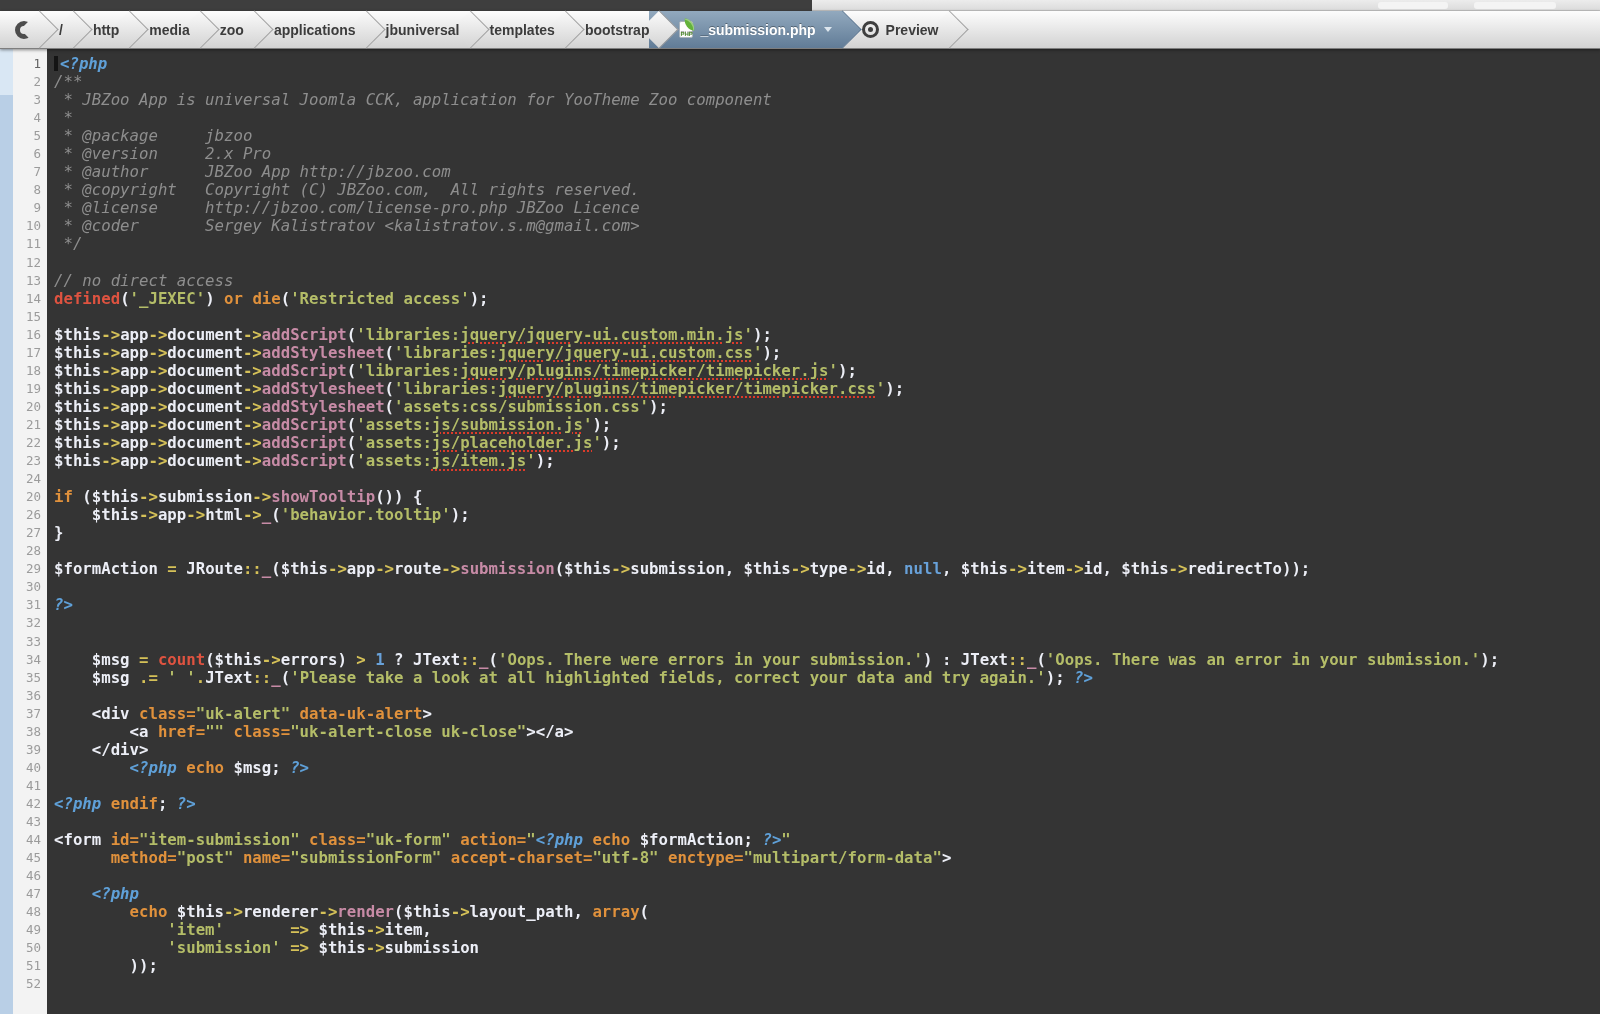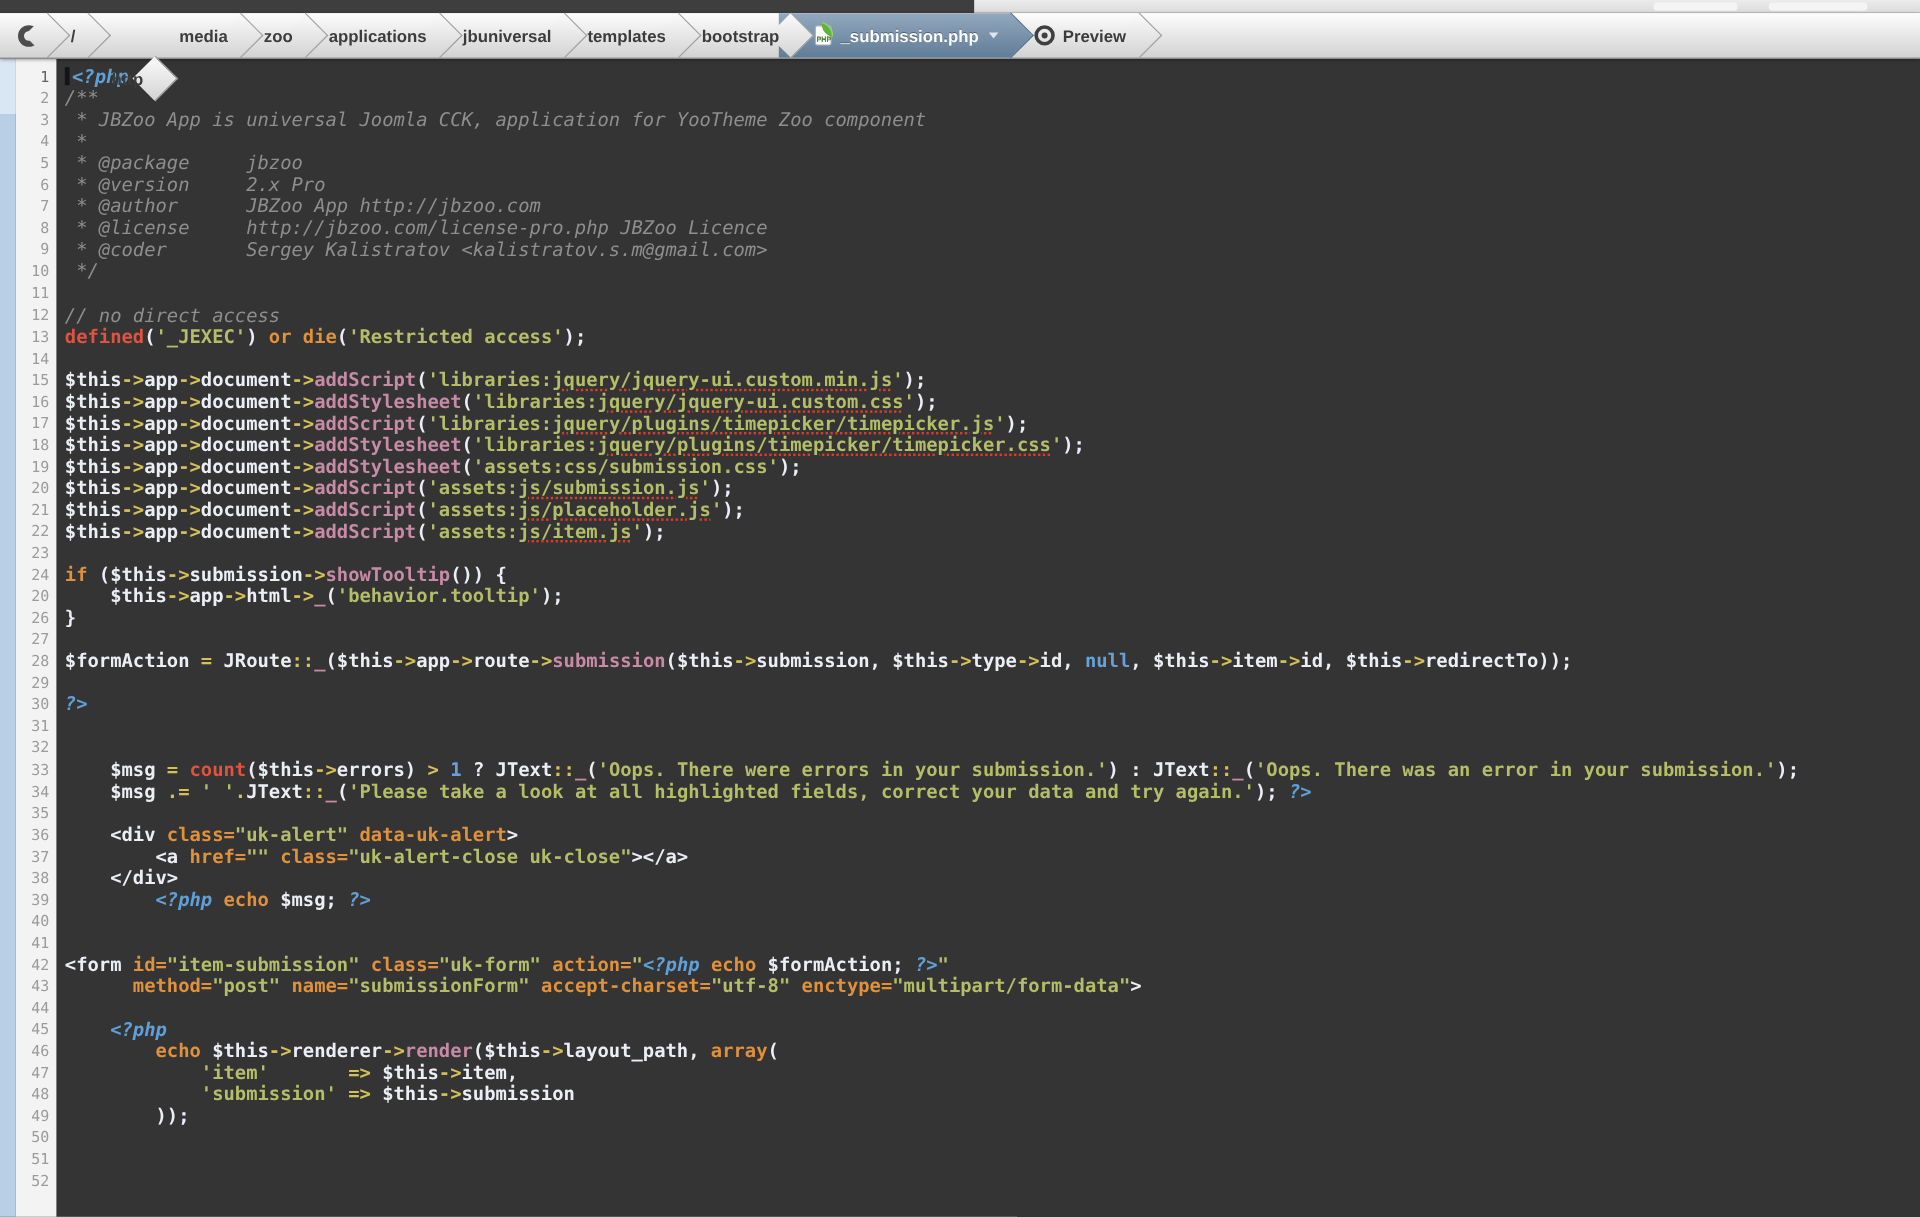--- a/index.html
+++ b/index.html
@@ -93,21 +93,21 @@
   </div>
 </div>
 
 <div id="pathbar">
     <div class="crumb" style="z-index: 80;">
       <span class="donut"></span>
     </div>
     <div class="crumb" style="z-index: 79;">
       <span class="label">/</span>
     </div>
-    <div class="crumb" style="z-index: 78; margin-top: 36px;">
+    <div class="crumb" style="z-index: 78;">
       <span class="label">http</span>
     </div>
     <div class="crumb" style="z-index: 77;">
       <span class="label">media</span>
     </div>
     <div class="crumb" style="z-index: 76; justify-content: center;">
       <span class="label">zoo</span>
     </div>
     <div class="crumb" style="z-index: 75;">
       <span class="label">applications</span>
@@ -197,20 +197,21 @@
       <div class="ln">52</div>
     </div>
   <div id="code">
       <div class="cl"><span class="caret"></span><span class="tk-ph">&lt;?php</span></div>
       <div class="cl"><span class="tk-cm">/**</span></div>
       <div class="cl"><span class="tk-cm"> * JBZoo App is universal Joomla CCK, application for YooTheme Zoo component</span></div>
       <div class="cl"><span class="tk-cm"> *</span></div>
       <div class="cl"><span class="tk-cm"> * @package     jbzoo</span></div>
       <div class="cl"><span class="tk-cm"> * @version     2.x Pro</span></div>
       <div class="cl"><span class="tk-cm"> * @author      JBZoo App http://jbzoo.com</span></div>
+      <div class="cl"><span class="tk-cm"> * @copyright   Copyright (C) JBZoo.com,  All rights reserved.</span></div>
       <div class="cl"><span class="tk-cm"> * @license     http://jbzoo.com/license-pro.php JBZoo Licence</span></div>
       <div class="cl"><span class="tk-cm"> * @coder       Sergey Kalistratov &lt;kalistratov.s.m@gmail.com&gt;</span></div>
       <div class="cl"><span class="tk-cm"> */</span></div>
       <div class="cl"></div>
       <div class="cl"><span class="tk-cm">// no direct access</span></div>
       <div class="cl"><span class="tk-fn">defined</span><span class="tk-pl">(</span><span class="tk-st">'_JEXEC'</span><span class="tk-pl">) </span><span class="tk-kw">or</span><span class="tk-pl"> </span><span class="tk-kw">die</span><span class="tk-pl">(</span><span class="tk-st">'Restricted access'</span><span class="tk-pl">);</span></div>
       <div class="cl"></div>
       <div class="cl"><span class="tk-pl">$this</span><span class="tk-op">-&gt;</span><span class="tk-pl">app</span><span class="tk-op">-&gt;</span><span class="tk-pl">document</span><span class="tk-op">-&gt;</span><span class="tk-me">addScript</span><span class="tk-pl">(</span><span class="tk-st">'libraries:</span><span class="tk-st tk-u">jquery/jquery-ui.custom.min.js</span><span class="tk-st">'</span><span class="tk-pl">);</span></div>
       <div class="cl"><span class="tk-pl">$this</span><span class="tk-op">-&gt;</span><span class="tk-pl">app</span><span class="tk-op">-&gt;</span><span class="tk-pl">document</span><span class="tk-op">-&gt;</span><span class="tk-me">addStylesheet</span><span class="tk-pl">(</span><span class="tk-st">'libraries:</span><span class="tk-st tk-u">jquery/jquery-ui.custom.css</span><span class="tk-st">'</span><span class="tk-pl">);</span></div>
       <div class="cl"><span class="tk-pl">$this</span><span class="tk-op">-&gt;</span><span class="tk-pl">app</span><span class="tk-op">-&gt;</span><span class="tk-pl">document</span><span class="tk-op">-&gt;</span><span class="tk-me">addScript</span><span class="tk-pl">(</span><span class="tk-st">'libraries:</span><span class="tk-st tk-u">jquery/plugins/timepicker/timepicker.js</span><span class="tk-st">'</span><span class="tk-pl">);</span></div>
@@ -230,20 +231,21 @@
       <div class="cl"></div>
       <div class="cl"></div>
       <div class="cl"><span class="tk-pl">    $msg </span><span class="tk-op">=</span><span class="tk-pl"> </span><span class="tk-fn">count</span><span class="tk-pl">($this</span><span class="tk-op">-&gt;</span><span class="tk-pl">errors) </span><span class="tk-op">&gt;</span><span class="tk-pl"> </span><span class="tk-nu">1</span><span class="tk-pl"> ? JText</span><span class="tk-op">::</span><span class="tk-me">_</span><span class="tk-pl">(</span><span class="tk-st">'Oops. There were errors in your submission.'</span><span class="tk-pl">) : JText</span><span class="tk-op">::</span><span class="tk-me">_</span><span class="tk-pl">(</span><span class="tk-st">'Oops. There was an error in your submission.'</span><span class="tk-pl">);</span></div>
       <div class="cl"><span class="tk-pl">    $msg </span><span class="tk-op">.=</span><span class="tk-pl"> </span><span class="tk-st">' '</span><span class="tk-op">.</span><span class="tk-pl">JText</span><span class="tk-op">::</span><span class="tk-me">_</span><span class="tk-pl">(</span><span class="tk-st">'Please take a look at all highlighted fields, correct your data and try again.'</span><span class="tk-pl">); </span><span class="tk-ph">?&gt;</span></div>
       <div class="cl"></div>
       <div class="cl"><span class="tk-pl">    &lt;div </span><span class="tk-kw">class=</span><span class="tk-st">"uk-alert"</span><span class="tk-pl"> </span><span class="tk-kw">data-uk-alert</span><span class="tk-pl">&gt;</span></div>
       <div class="cl"><span class="tk-pl">        &lt;a </span><span class="tk-kw">href=</span><span class="tk-st">""</span><span class="tk-pl"> </span><span class="tk-kw">class=</span><span class="tk-st">"uk-alert-close uk-close"</span><span class="tk-pl">&gt;&lt;/a&gt;</span></div>
       <div class="cl"><span class="tk-pl">    &lt;/div&gt;</span></div>
       <div class="cl"><span class="tk-pl">        </span><span class="tk-ph">&lt;?php</span><span class="tk-pl"> </span><span class="tk-kw">echo</span><span class="tk-pl"> $msg; </span><span class="tk-ph">?&gt;</span></div>
       <div class="cl"></div>
+      <div class="cl"><span class="tk-ph">&lt;?php</span><span class="tk-pl"> </span><span class="tk-kw">endif</span><span class="tk-pl">; </span><span class="tk-ph">?&gt;</span></div>
       <div class="cl"></div>
       <div class="cl"><span class="tk-pl">&lt;form </span><span class="tk-kw">id=</span><span class="tk-st">"item-submission"</span><span class="tk-pl"> </span><span class="tk-kw">class=</span><span class="tk-st">"uk-form"</span><span class="tk-pl"> </span><span class="tk-kw">action=</span><span class="tk-st">"</span><span class="tk-ph">&lt;?php</span><span class="tk-pl"> </span><span class="tk-kw">echo</span><span class="tk-pl"> $formAction; </span><span class="tk-ph">?&gt;</span><span class="tk-st">"</span></div>
       <div class="cl"><span class="tk-pl">      </span><span class="tk-kw">method=</span><span class="tk-st">"post"</span><span class="tk-pl"> </span><span class="tk-kw">name=</span><span class="tk-st">"submissionForm"</span><span class="tk-pl"> </span><span class="tk-kw">accept-charset=</span><span class="tk-st">"utf-8"</span><span class="tk-pl"> </span><span class="tk-kw">enctype=</span><span class="tk-st">"multipart/form-data"</span><span class="tk-pl">&gt;</span></div>
       <div class="cl"></div>
       <div class="cl"><span class="tk-ph">    &lt;?php</span></div>
       <div class="cl"><span class="tk-pl">        </span><span class="tk-kw">echo</span><span class="tk-pl"> $this</span><span class="tk-op">-&gt;</span><span class="tk-pl">renderer</span><span class="tk-op">-&gt;</span><span class="tk-me">render</span><span class="tk-pl">($this</span><span class="tk-op">-&gt;</span><span class="tk-pl">layout_path, </span><span class="tk-kw">array</span><span class="tk-pl">(</span></div>
       <div class="cl"><span class="tk-pl">            </span><span class="tk-st">'item'</span><span class="tk-pl">       </span><span class="tk-op">=&gt;</span><span class="tk-pl"> $this</span><span class="tk-op">-&gt;</span><span class="tk-pl">item,</span></div>
       <div class="cl"><span class="tk-pl">            </span><span class="tk-st">'submission'</span><span class="tk-pl"> </span><span class="tk-op">=&gt;</span><span class="tk-pl"> $this</span><span class="tk-op">-&gt;</span><span class="tk-pl">submission</span></div>
       <div class="cl"><span class="tk-pl">        ));</span></div>
     </div>

